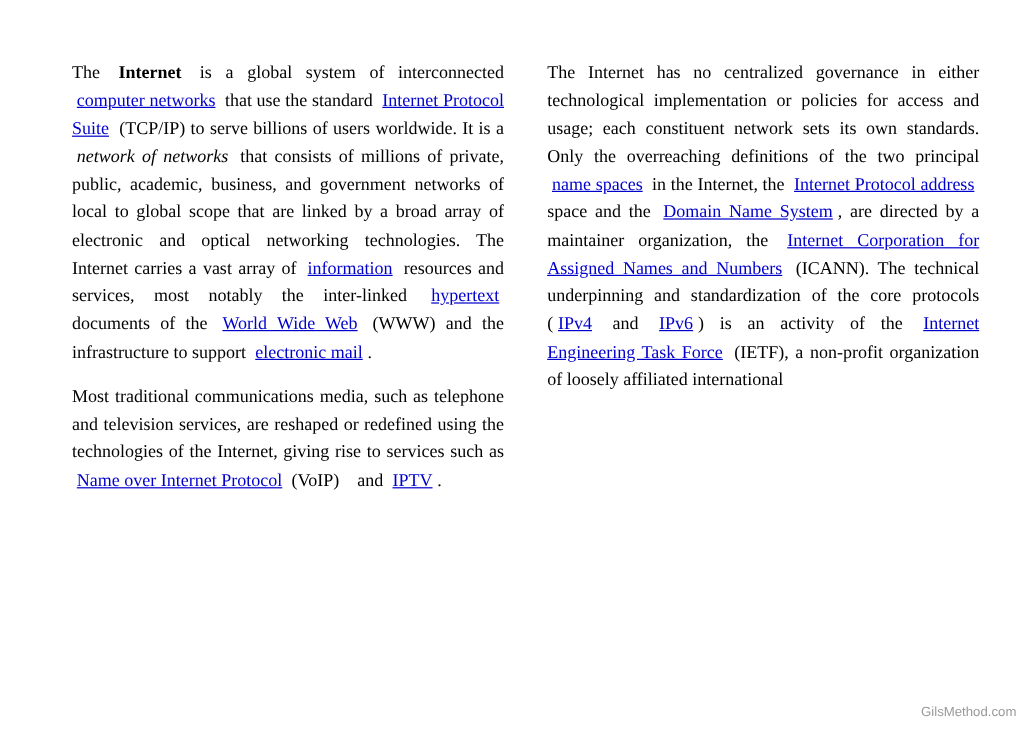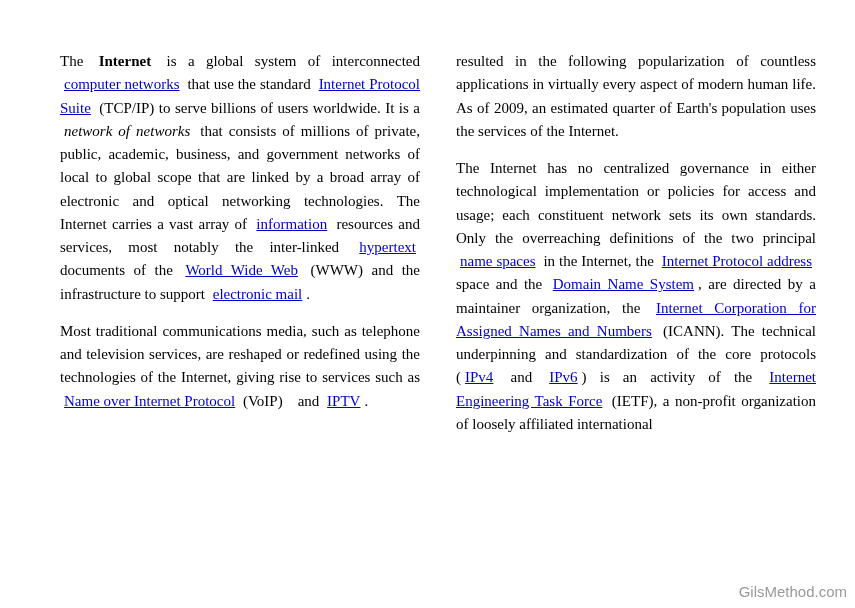--- a/index.html
+++ b/index.html
@@ -45,42 +45,39 @@
     }
 
     strong {
       font-weight: bold;
     }
 
     .watermark {
       position: fixed;
       bottom: 4px;
       right: 4px;
-      font-size: 15px;
+      font-size: 11px;
       color: #999999;
       font-family: Arial, sans-serif;
     }
   </style>
 </head>
 <body>
 
 <div class="content-wrapper">
 
   <div class="column">
     <p>
       The <strong>Internet</strong> is a global system of interconnected <a href="#">computer networks</a> that use the standard <a href="#">Internet Protocol Suite</a> (TCP/IP) to serve billions of users worldwide. It is a <em>network of networks</em> that consists of millions of private, public, academic, business, and government networks of local to global scope that are linked by a broad array of electronic and optical networking technologies. The Internet carries a vast array of <a href="#">information</a> resources and services, most notably the inter-linked <a href="#">hypertext</a> documents of the <a href="#">World Wide Web</a> (WWW) and the infrastructure to support <a href="#">electronic mail</a>.
     </p>
     <p>
       Most traditional communications media, such as telephone and television services, are reshaped or redefined using the technologies of the Internet, giving rise to services such as <a href="#">Name over Internet Protocol</a> (VoIP) &nbsp;&nbsp; and <a href="#">IPTV</a>.
     </p>
   </div>
 
   <div class="column">
     <p>
-      resulted in the following popularization of countless applications in virtually every aspect of modern human life. As of 2009, an estimated quarter of Earth's population uses the services of the Internet.
-    </p>
-    <p>
       The Internet has no centralized governance in either technological implementation or policies for access and usage; each constituent network sets its own standards. Only the overreaching definitions of the two principal <a href="#">name spaces</a> in the Internet, the <a href="#">Internet Protocol address</a> space and the <a href="#">Domain Name System</a>, are directed by a maintainer organization, the <a href="#">Internet Corporation for Assigned Names and Numbers</a> (ICANN). The technical underpinning and standardization of the core protocols (<a href="#">IPv4</a> and <a href="#">IPv6</a>) is an activity of the <a href="#">Internet Engineering Task Force</a> (IETF), a non-profit organization of loosely affiliated international
     </p>
   </div>
 </div>
 
 <div class="watermark">GilsMethod.com</div>
 
 </body></html>

